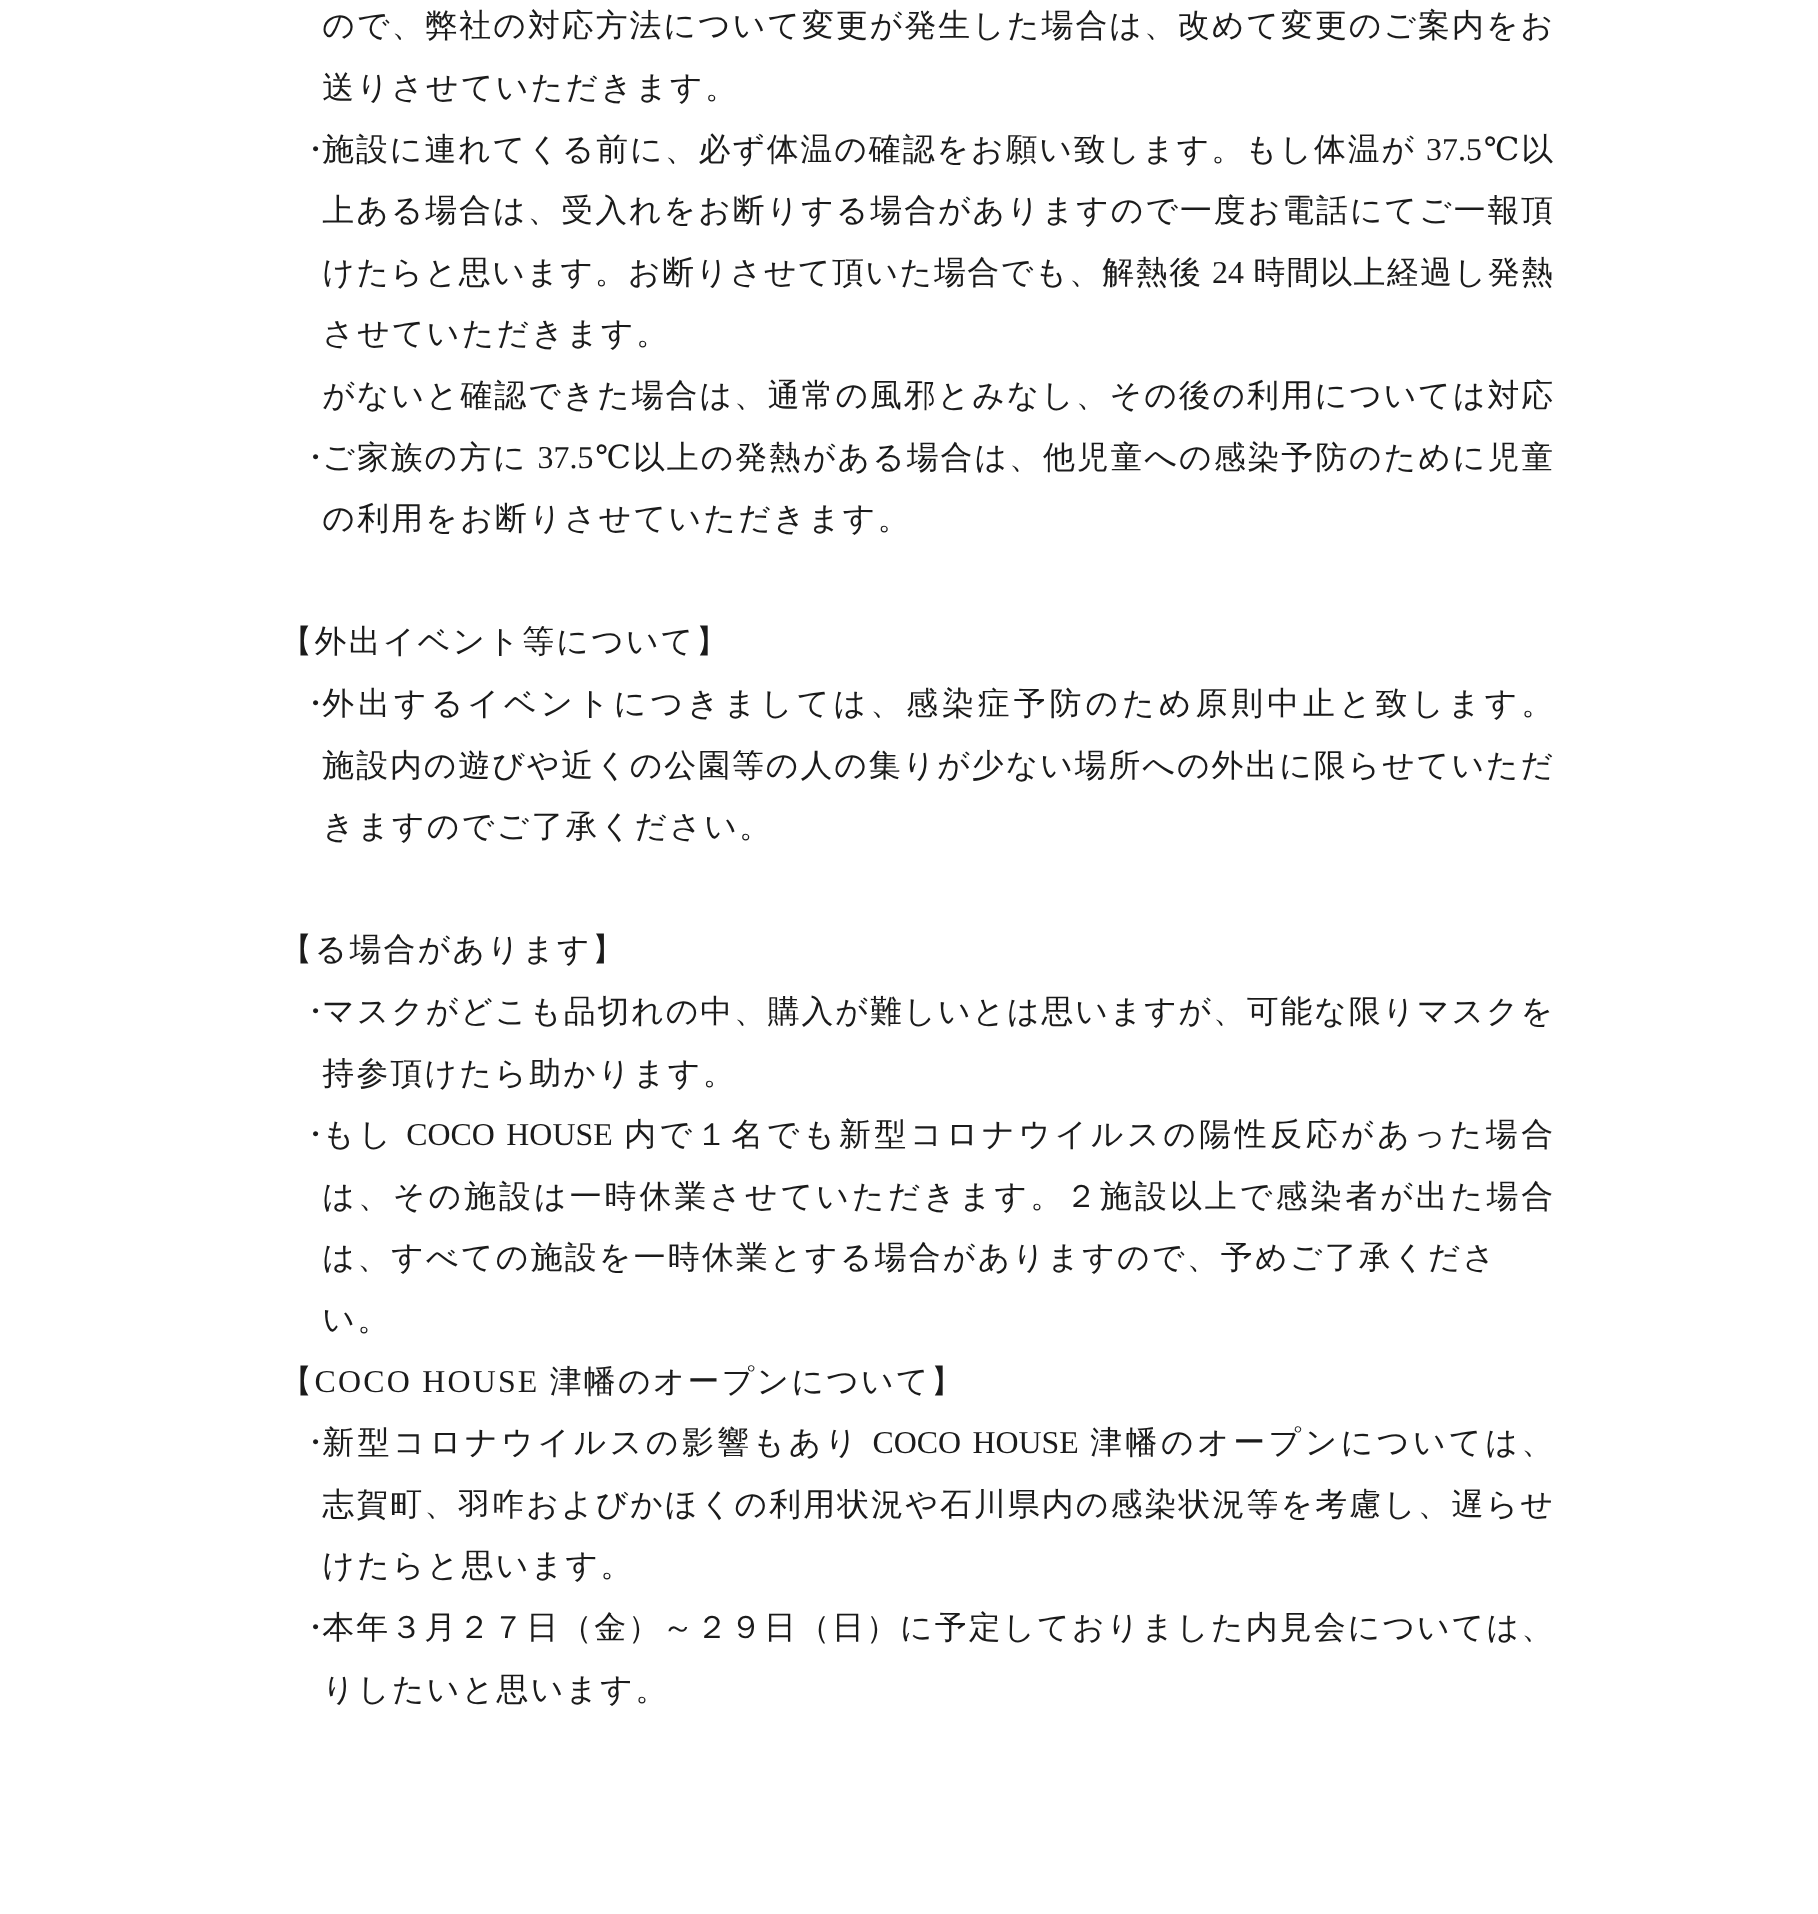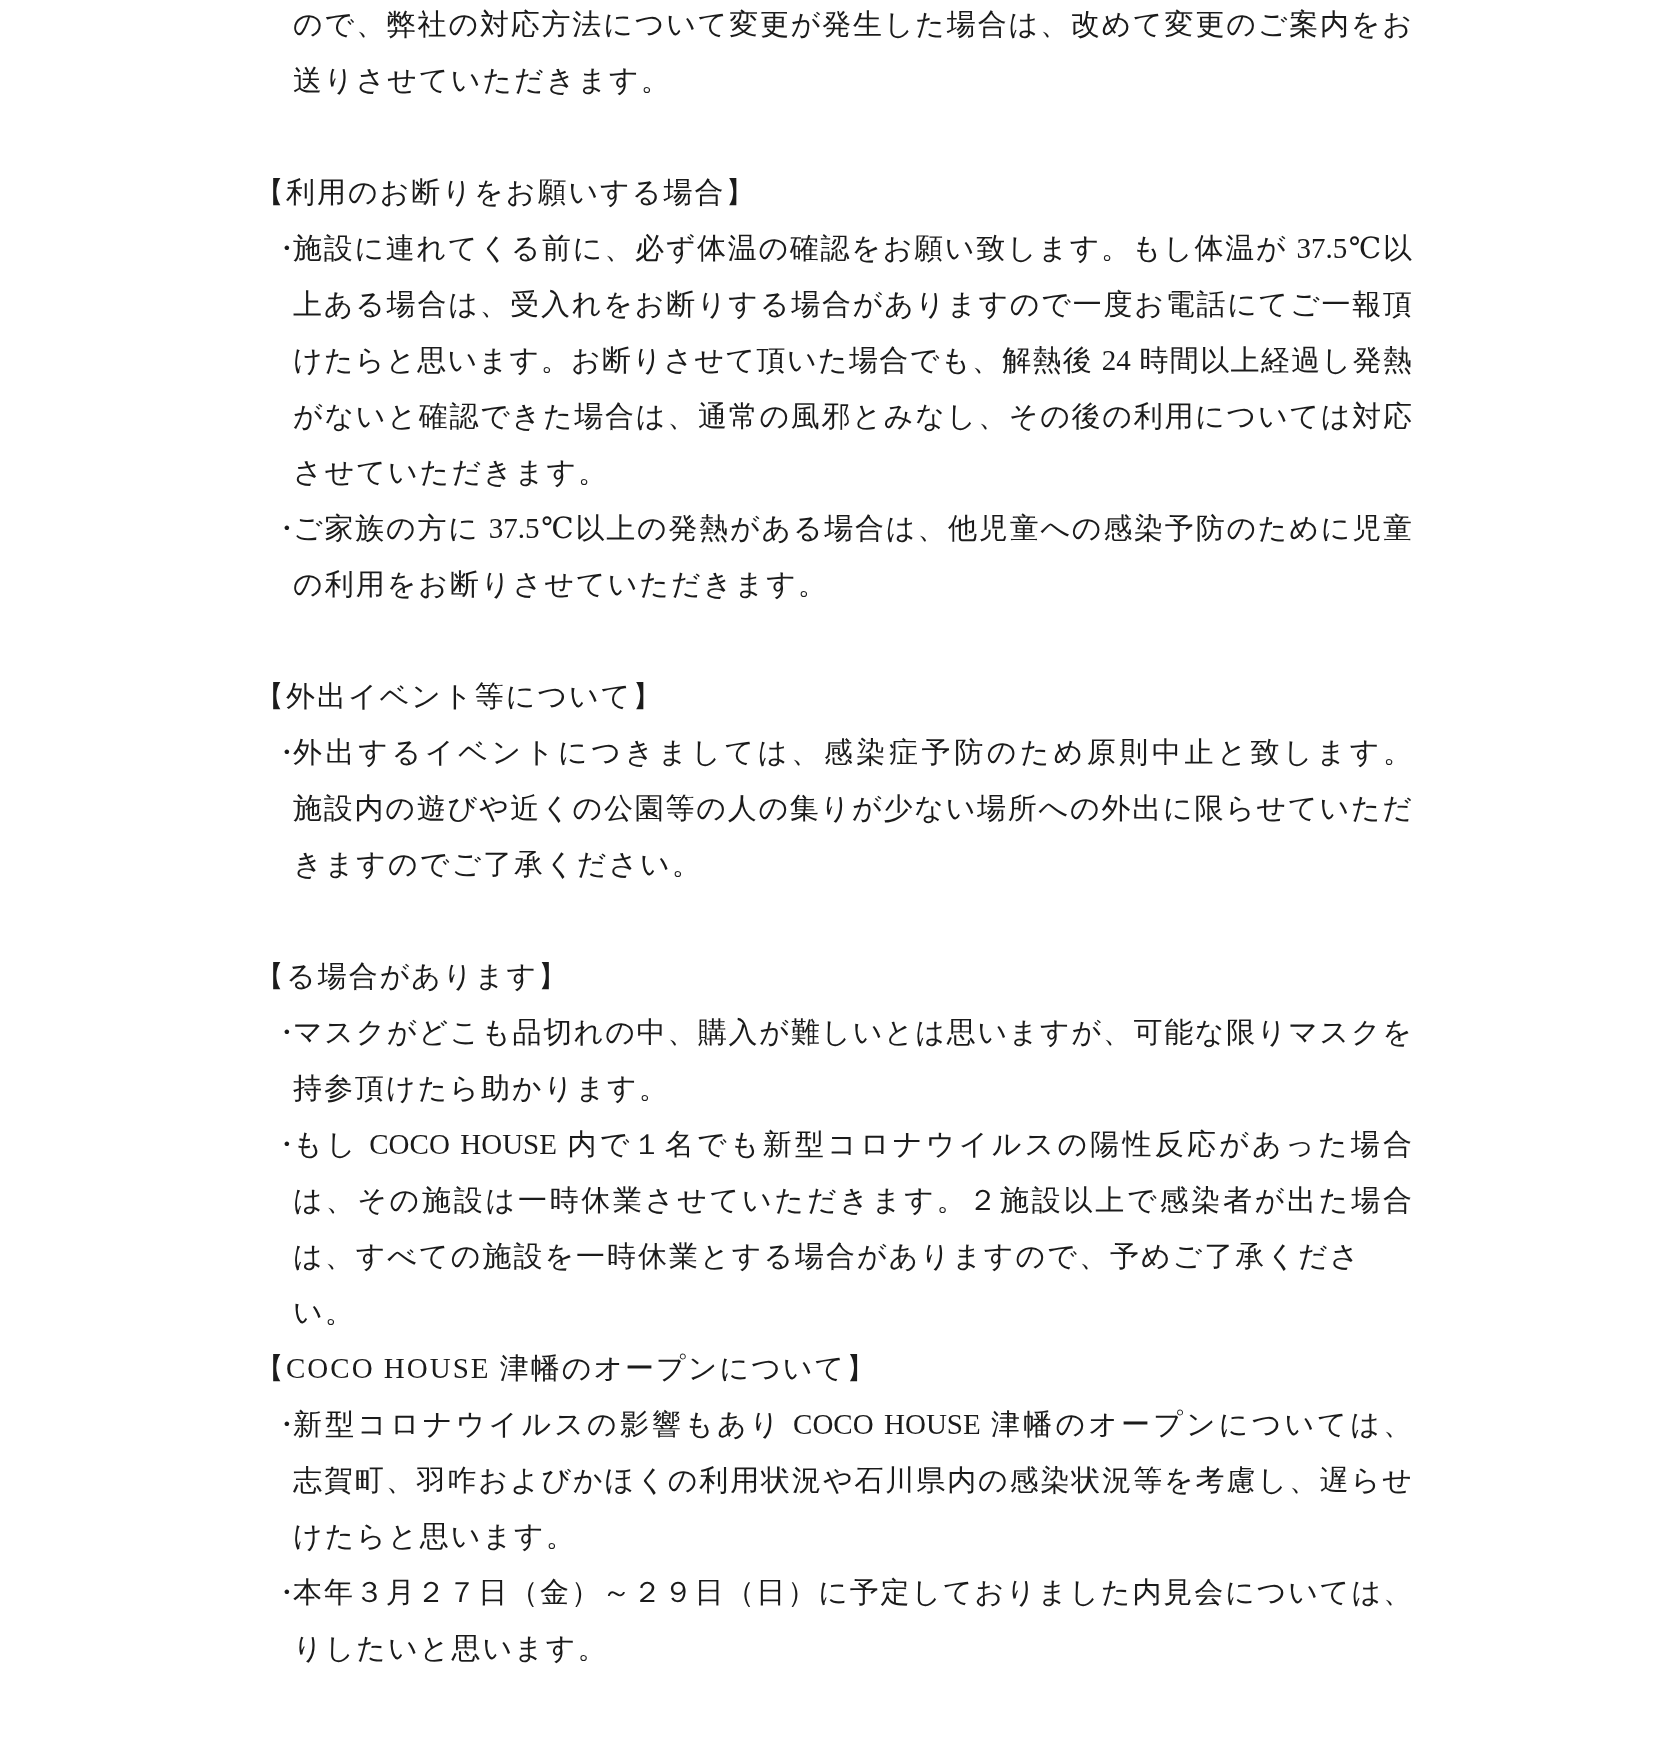--- a/index.html
+++ b/index.html
@@ -56,29 +56,28 @@
 <body>
 
 <div class="doc">
 
   <div class="indent">
     <div class="ln jl">ので、弊社の対応方法について変更が発生した場合は、改めて変更のご案内をお</div>
     <div class="ln ll">送りさせていただきます。</div>
   </div>
 
   <div>
-    <div class="sec-h">【利用のお断りをお願いする場合】</div>
     <div class="indent">
       <div class="para">
         <span class="blt">・</span>
         <div class="ln jl">施設に連れてくる前に、必ず体温の確認をお願い致します。もし体温が 37.5℃以</div>
         <div class="ln jl">上ある場合は、受入れをお断りする場合がありますので一度お電話にてご一報頂</div>
         <div class="ln jl">けたらと思います。お断りさせて頂いた場合でも、解熱後 24 時間以上経過し発熱</div>
+        <div class="ln ll">させていただきます。</div>
         <div class="ln jl">がないと確認できた場合は、通常の風邪とみなし、その後の利用については対応</div>
-        <div class="ln ll">させていただきます。</div>
       </div>
       <div class="para">
         <span class="blt">・</span>
         <div class="ln jl">ご家族の方に 37.5℃以上の発熱がある場合は、他児童への感染予防のために児童</div>
         <div class="ln ll">の利用をお断りさせていただきます。</div>
       </div>
     </div>
   </div>
 
   <div>

